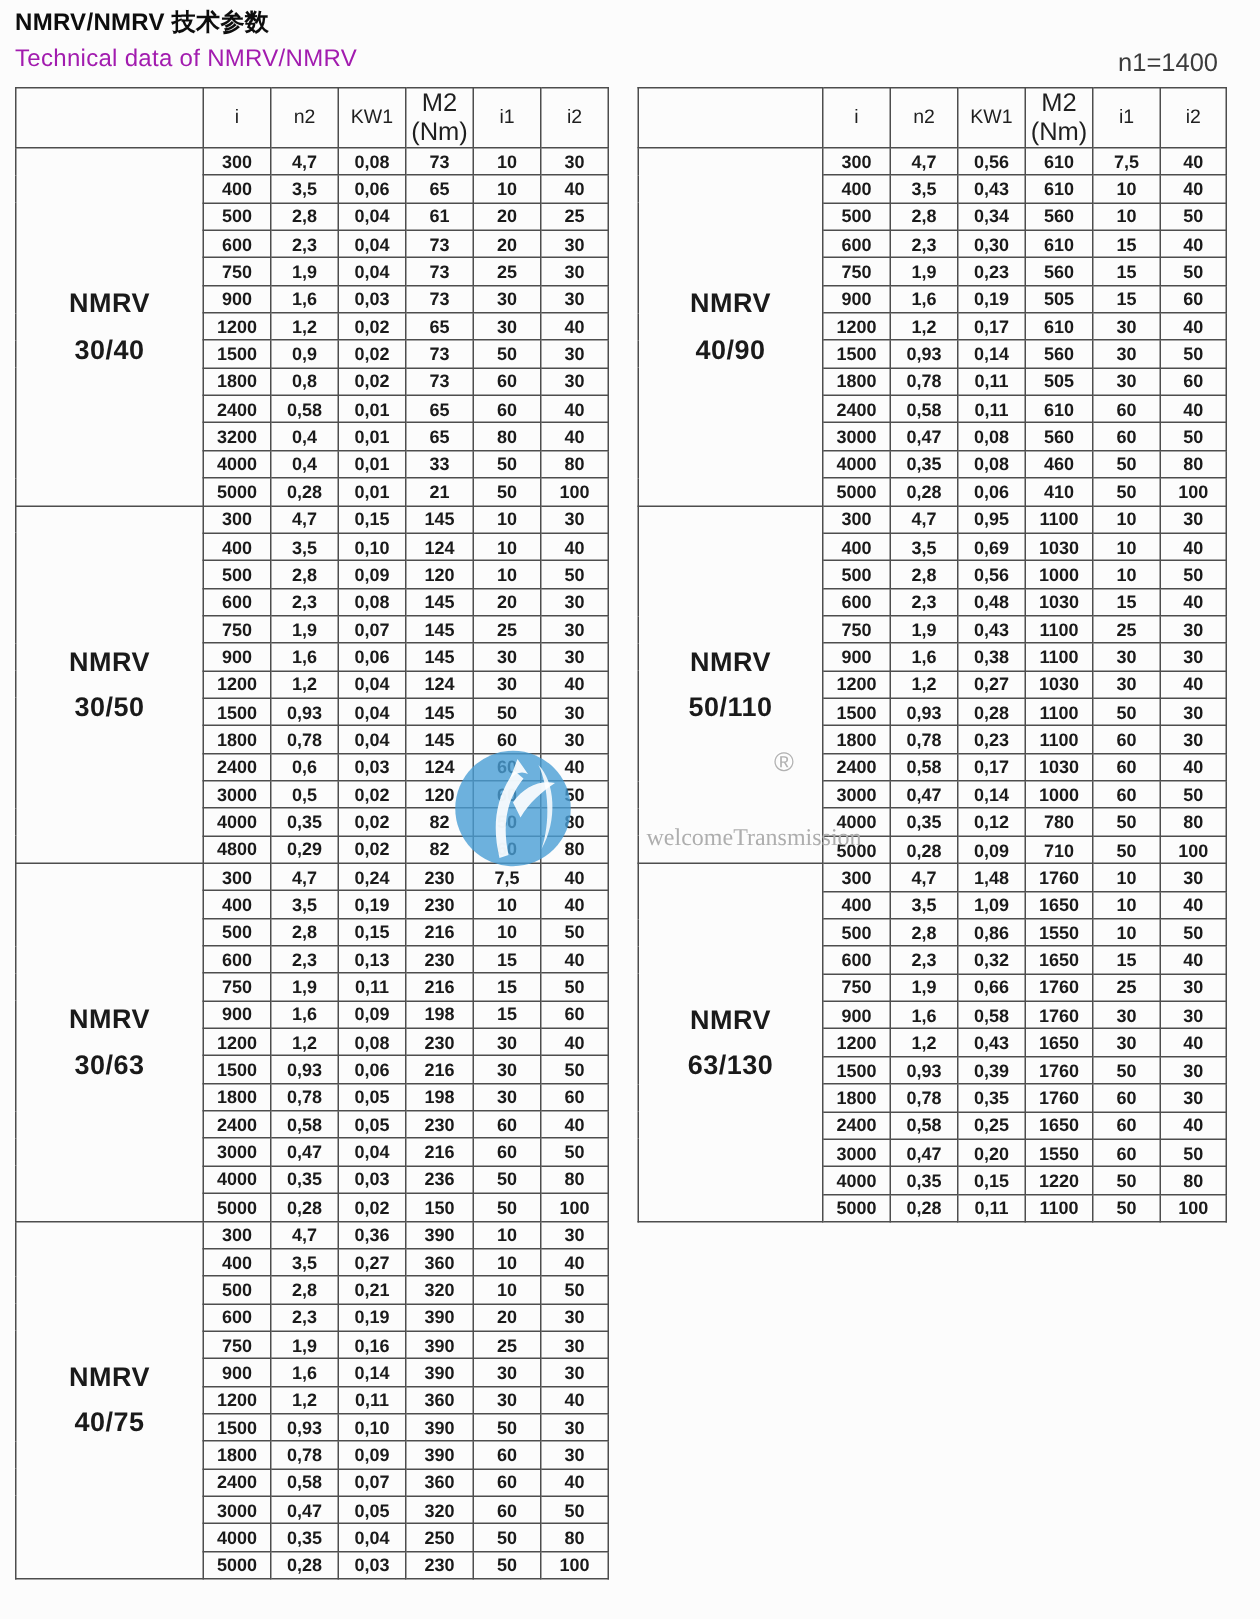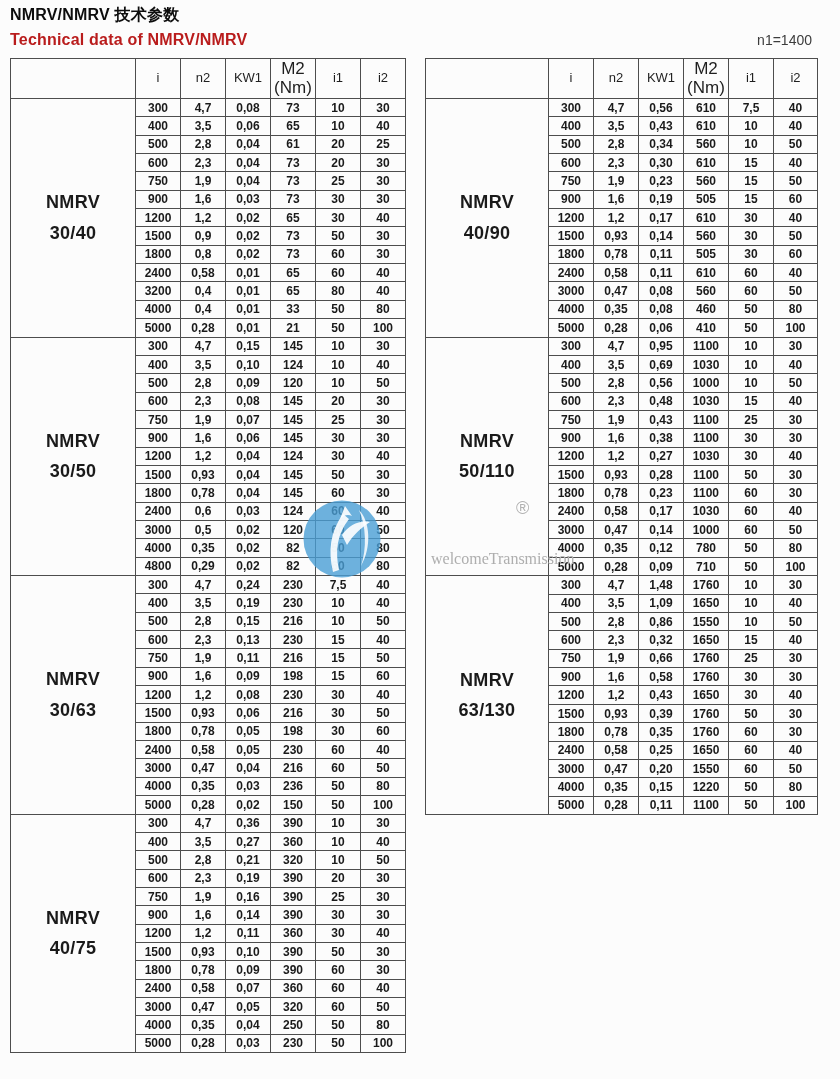--- a/index.html
+++ b/index.html
@@ -10,26 +10,26 @@
     font-family: "Liberation Sans", "DejaVu Sans", sans-serif;
     overflow: hidden;
   }
   .title-zh {
     position: absolute; left: 10px; top: 5px;
     font-size: 16px; font-weight: bold; color: #0d0d0d;
     letter-spacing: 0.2px;
   }
   .title-en {
     position: absolute; left: 10px; top: 31px;
-    font-size: 16px; font-weight: bold; color: #b91c1c;
+    font-size: 16px; font-weight: normal; color: #a21caf;
     letter-spacing: 0.2px;
   }
   .n1-note {
     position: absolute; right: 28px; top: 32px;
-    font-size: 14px; color: #3c3c3c;
+    font-size: 17px; color: #3c3c3c;
   }
   .tbl { position: absolute; top: 58px; }
   .tbl-left  { left: 10px;  width: 395px; }
   .tbl-right { left: 425px; width: 392px; }
   table {
     border-collapse: collapse;
     table-layout: fixed;
     width: 100%;
   }
   .tbl-left table  { height: 995px; }

